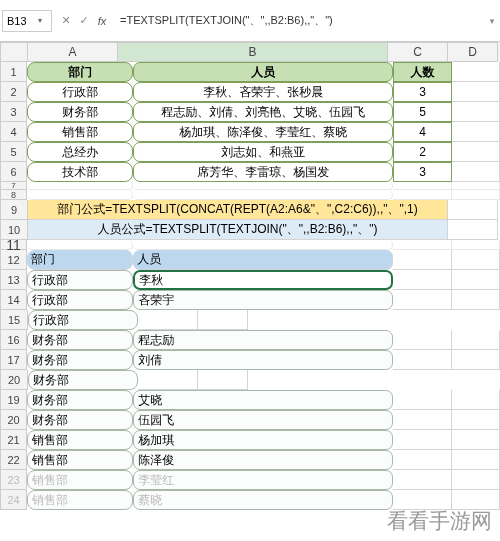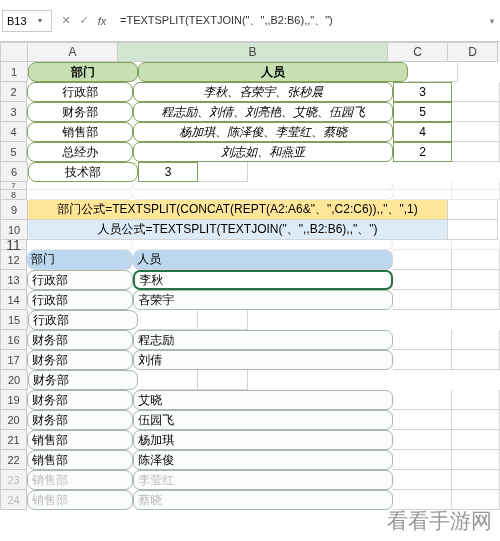--- a/index.html
+++ b/index.html
@@ -118,21 +118,21 @@
   white-space: nowrap;
 }
 .cA { width: 110px; border-radius: 8px; }
 .cB { width: 270px; border-radius: 7px; }
 .cC { width: 60px; }
 .cD { width: 50px; }
 
 
 .t1-head { background: #c6e0b4; font-weight: bold; justify-content: center; border: 1px solid #7fa05a !important; }
 .t1-body { border: 1px solid #7fa05a !important; justify-content: center; }
-.t1-bodyB { border: 1px solid #7fa05a !important; justify-content: center; font-style: italic; }
+.t1-bodyB { border: 1px solid #7fa05a !important; justify-content: center; }
 
 .empty-row .cell { border-color: #e8e8e8; }
 
 .orange { background: #ffe699; justify-content: center; font-size: 12px; }
 .lightblue { background: #ddebf7; justify-content: center; font-size: 12px; }
 .merged { width: 420px; }
 
 .sel-cell {
   border: 2px solid #217346 !important;
   position: relative;
@@ -183,20 +183,21 @@
     <div class="col-h col-C">C</div>
     <div class="col-h col-D">D</div>
   </div>
 
   <div class="rows">
 
     <div class="row">
       <div class="row-h">1</div>
       <div class="cell cA t1-head">部门</div>
       <div class="cell cB t1-head">人员</div>
+      <div class="cell cC t1-head">人数</div>
       <div class="cell cD"></div>
     </div>
 
     <div class="row">
       <div class="row-h">2</div>
       <div class="cell cA t1-body">行政部</div>
       <div class="cell cB t1-bodyB">李秋、吝荣宇、张秒晨</div>
       <div class="cell cC t1-body">3</div>
       <div class="cell cD"></div>
     </div>
@@ -217,20 +218,21 @@
     <div class="row">
       <div class="row-h">5</div>
       <div class="cell cA t1-body">总经办</div>
       <div class="cell cB t1-bodyB">刘志如、和燕亚</div>
       <div class="cell cC t1-body">2</div>
       <div class="cell cD"></div>
     </div>
     <div class="row">
       <div class="row-h">6</div>
       <div class="cell cA t1-body">技术部</div>
+      <div class="cell cB t1-bodyB">席芳华、李雷琼、杨国发</div>
       <div class="cell cC t1-body">3</div>
       <div class="cell cD"></div>
     </div>
 
     <div class="row empty-row" style="height:8px">
       <div class="row-h" style="font-size:8px">7</div>
       <div class="cell cA"></div>
       <div class="cell cB"></div>
       <div class="cell cC"></div>
       <div class="cell cD"></div>

